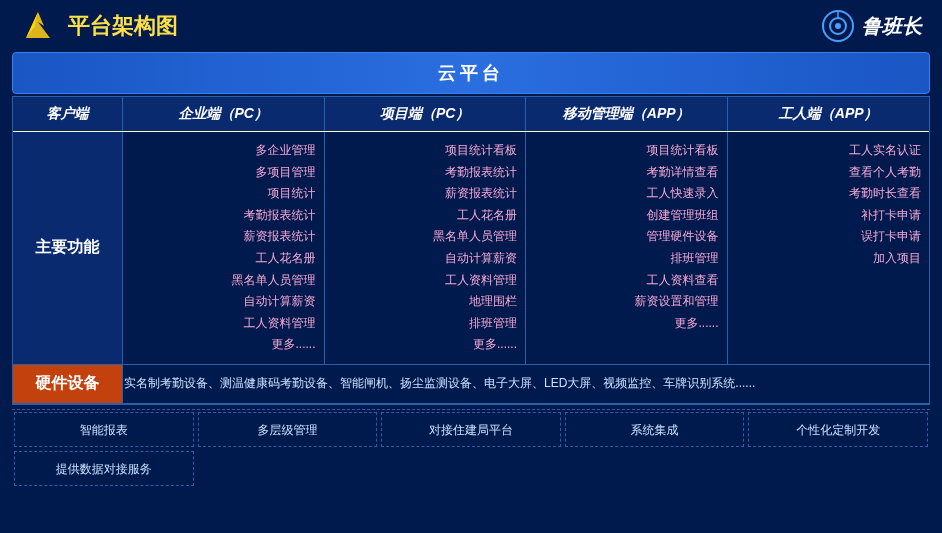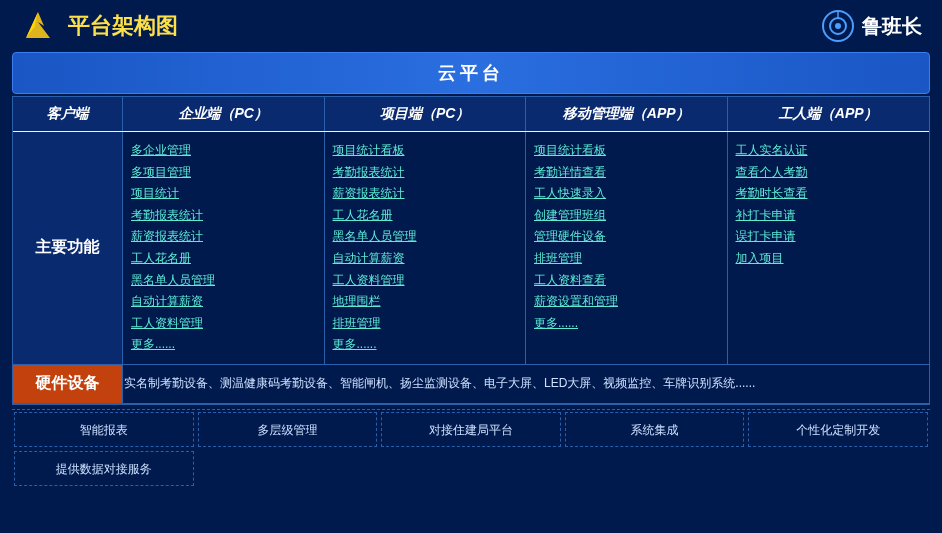--- a/index.html
+++ b/index.html
@@ -40,20 +40,21 @@
       gap: 8px;
     }
     .brand-icon {
       width: 32px;
       height: 32px;
     }
     .brand-name {
       font-size: 20px;
       font-weight: bold;
       color: #fff;
+      font-style: italic;
     }
 
     
     .main {
       padding: 0 12px 8px 12px;
     }
 
     
     .cloud-banner {
       background: linear-gradient(90deg, #1a56c4 0%, #2a6ee0 50%, #1a56c4 100%);
@@ -122,25 +123,24 @@
       padding: 8px 8px;
       background: #001a4d;
     }
     .content-cell:last-child { border-right: none; }
 
     .content-cell ul {
       list-style: none;
       padding: 0;
     }
     .content-cell ul li {
-      color: #5eead4;
+      color: #f9a8d4;
       font-size: 12px;
       line-height: 1.8;
-      text-align: left;
-      text-decoration: underline;
+      text-align: right;
     }
 
     
     .hardware-row {
       display: grid;
       grid-template-columns: 110px 1fr;
       border-bottom: 1px solid #2a5faa;
     }
     .hardware-content {
       border-right: none;

